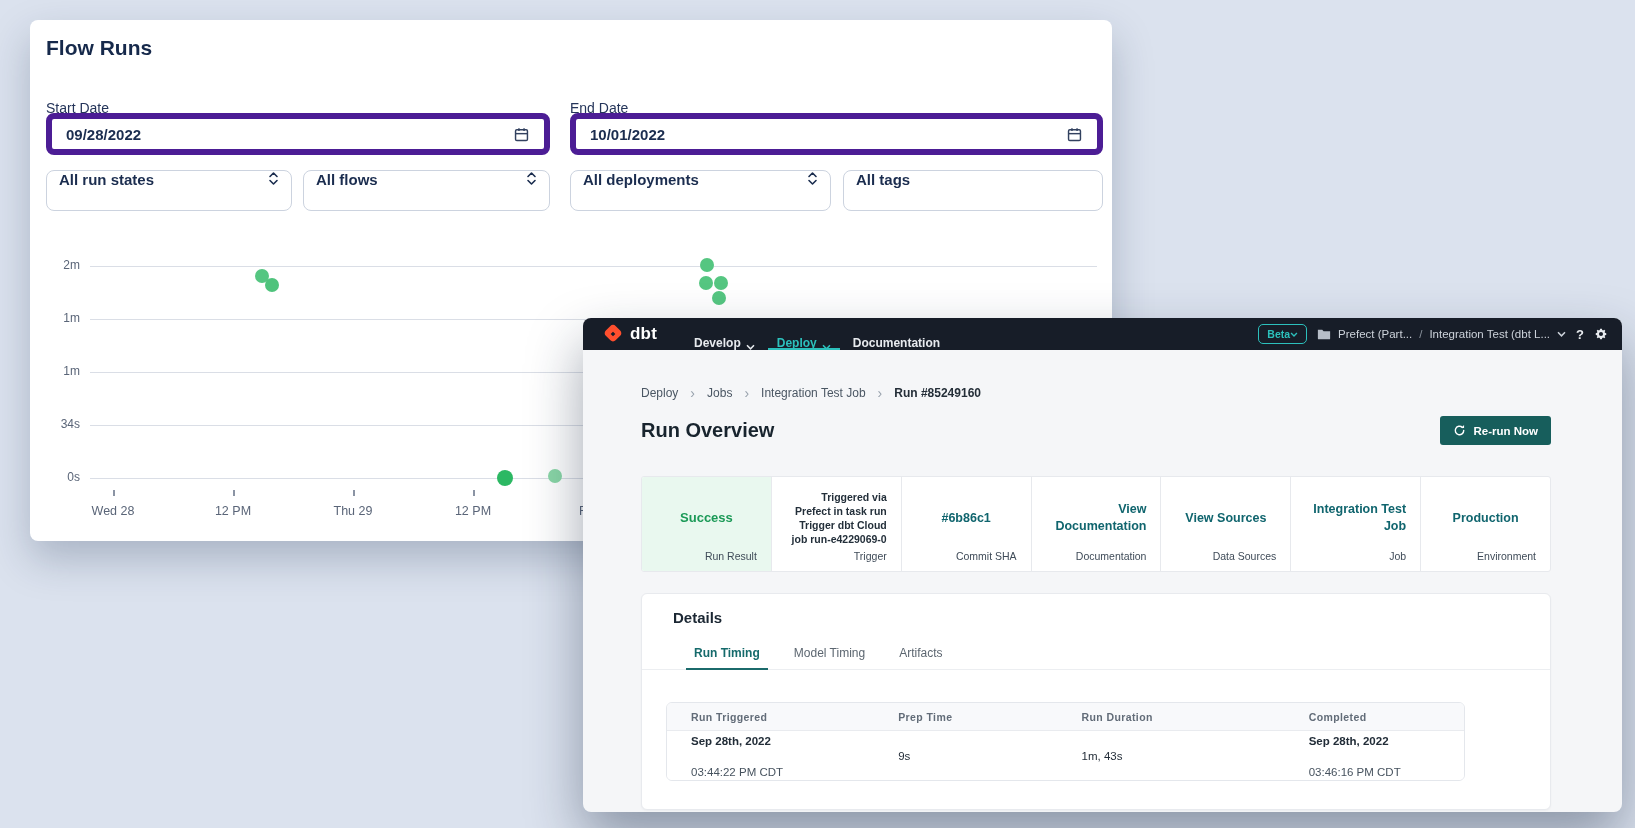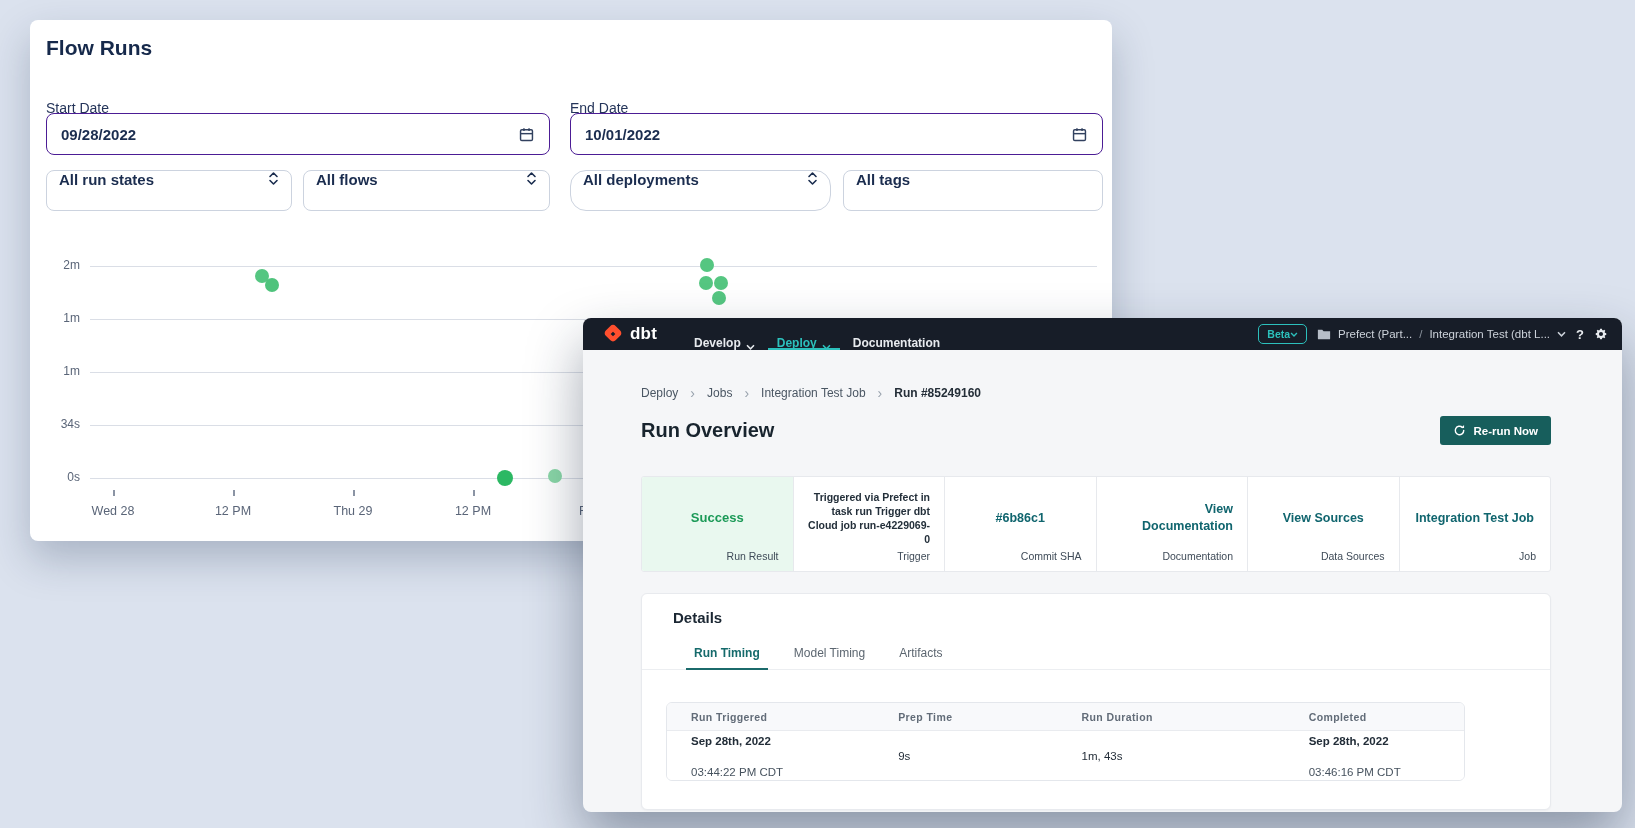--- a/index.html
+++ b/index.html
@@ -11,21 +11,21 @@
   }
   
   .prefect-window{
     position:absolute;left:30px;top:20px;width:1082px;height:521px;
     background:#fff;border-radius:8px;z-index:1;
     box-shadow:0 18px 40px rgba(23,43,77,.25);
   }
   .pf-title{position:absolute;left:16px;top:16px;font-size:21px;font-weight:800;color:#16294b;}
   .pf-label{position:absolute;font-size:14px;color:#25355a;}
   .pf-input{
-    position:absolute;height:42px;border:1px solid #4c1d95;border-radius:8px;background:#fff;
+    position:absolute;height:42px;border:6px solid #4c1d95;border-radius:8px;background:#fff;
     display:flex;align-items:center;justify-content:space-between;
     padding:0 14px;box-sizing:border-box;font-size:15px;font-weight:600;color:#1b2d4f;
   }
   .pf-select{
     position:absolute;height:41px;border:1px solid #ccd3df;border-radius:8px;background:#fff;
     display:flex;align-items:flex-start;justify-content:space-between;
     padding:0 12px;box-sizing:border-box;font-size:15px;font-weight:600;color:#1b2d4f;
   }
   .pf-icon{flex:0 0 auto;display:flex;align-items:center;color:#32415f;}
   
@@ -140,21 +140,21 @@
   </div>
   <div class="pf-select" style="left:273px;top:150px;width:247px;">
     <span>All flows</span>
     <span class="pf-icon">
       <svg width="11" height="15" viewBox="0 0 11 15" fill="none" stroke="#1b2d4f" stroke-width="1.6" stroke-linecap="round" stroke-linejoin="round">
         <path d="M2 5.5 5.5 2 9 5.5"></path>
           <path d="M2 9.5 5.5 13 9 9.5"></path>
       </svg>
     </span>
   </div>
-  <div class="pf-select" style="left:540px;top:150px;width:261px;border-radius:16px;">
+  <div class="pf-select" style="left:540px;top:150px;width:261px;">
     <span>All deployments</span>
     <span class="pf-icon">
       <svg width="11" height="15" viewBox="0 0 11 15" fill="none" stroke="#1b2d4f" stroke-width="1.6" stroke-linecap="round" stroke-linejoin="round">
         <path d="M2 5.5 5.5 2 9 5.5"></path>
           <path d="M2 9.5 5.5 13 9 9.5"></path>
       </svg>
     </span>
   </div>
   <div class="pf-select" style="left:813px;top:150px;width:260px;">
     <span>All tags</span>
@@ -298,20 +298,24 @@
       <div class="cap">Documentation</div>
     </div>
     <div class="scard">
       <div class="val">View Sources</div>
       <div class="cap">Data Sources</div>
     </div>
     <div class="scard">
       <div class="val">Integration Test Job</div>
       <div class="cap">Job</div>
     </div>
+    <div class="scard">
+      <div class="val">Production</div>
+      <div class="cap">Environment</div>
+    </div>
   </div>
 
   <div class="details-card">
     <div class="details-title">Details</div>
     <div class="tabs">
       <div class="tab active">Run Timing</div>
       <div class="tab">Model Timing</div>
       <div class="tab">Artifacts</div>
     </div>
     <div class="run-table">

